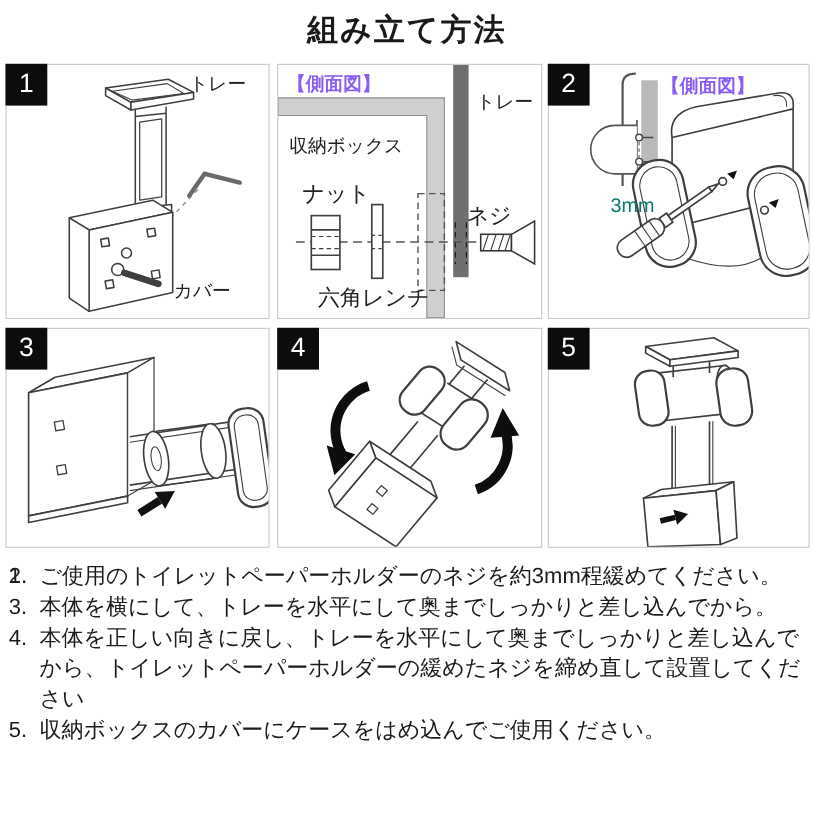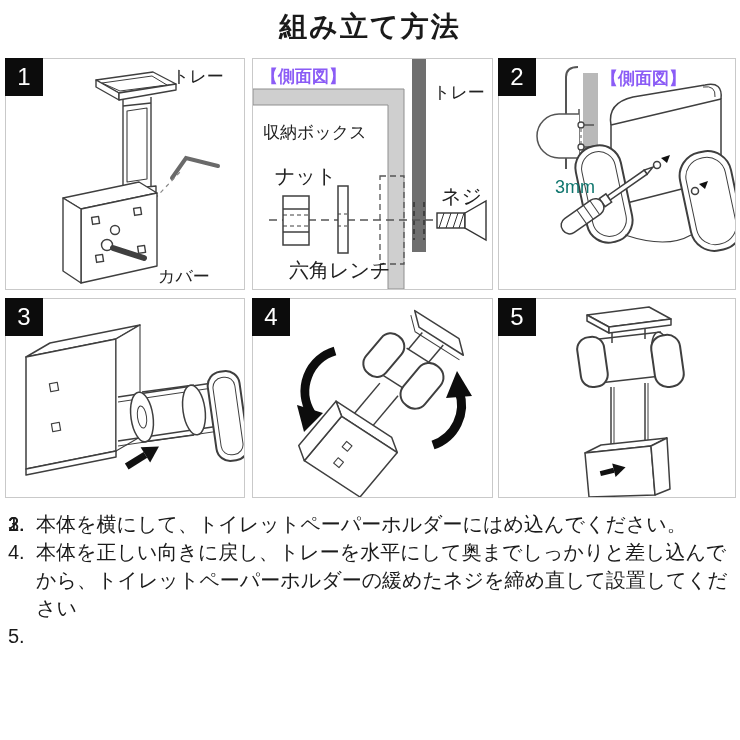--- a/index.html
+++ b/index.html
@@ -22,21 +22,21 @@
 </head>
 <body>
 
 <div class="page">
 
   <div class="title">組み立て方法</div>
 
   <div class="panel" style="left:5px;top:58px;width:240px;height:232px;">
     <div class="stepnum">1</div>
     <div class="lbl" style="left:166px;top:6px;">トレー</div>
-    <div class="lbl" style="left:152px;top:206px;">カバー</div>
+    <div class="lbl" style="left:152px;top:194px;">カバー</div>
     <svg width="238" height="230" viewBox="0 0 238 230">
       <g stroke="#3f3f3f" stroke-width="1.4" fill="#fff" stroke-linejoin="round">
         <polygon points="90,21 147,13 170,25 113,34"></polygon>
         <polygon points="90,21 113,34 113,41 90,28"></polygon>
         <polygon points="113,34 170,25 170,31 113,41"></polygon>
         <polygon points="96,24 146,17 161,26 114,32" fill="none" stroke-width="1"></polygon>
         <line x1="117" y1="41" x2="117" y2="131"></line>
         <line x1="145" y1="38" x2="145" y2="128"></line>
         <line x1="117" y1="47" x2="145" y2="44"></line>
         <polygon points="121,52 141,49 141,120 121,123" fill="none" stroke-width="1.1"></polygon>
@@ -60,21 +60,21 @@
       </g>
     </svg>
   </div>
 
   <div class="panel" style="left:252px;top:58px;width:241px;height:232px;">
     <div class="heading" style="left:8px;top:6px;">【側面図】</div>
     <div class="lbl" style="left:10px;top:52px;margin-top:10px;">収納ボックス</div>
     <div class="lbl small" style="left:22px;top:104px;">ナット</div>
     <div class="lbl small" style="left:36px;top:198px;">六角レンチ</div>
     <div class="lbl" style="left:180px;top:22px;">トレー</div>
-    <div class="lbl small" style="left:188px;top:124px;text-align:right;">ネジ</div>
+    <div class="lbl small" style="left:171px;top:124px;text-align:right;">ネジ</div>
     <svg width="239" height="230" viewBox="0 0 239 230">
       <path d="M0,30 H151 V230 H135 V46 H0 Z" fill="#cfcfcf" stroke="#8f8f8f" stroke-width="1"></path>
       <rect x="159" y="0" width="14" height="193" fill="#6f6f6f"></rect>
       <rect x="127" y="117" width="24" height="88" fill="none" stroke="#555" stroke-width="1.3" stroke-dasharray="6,4"></rect>
       <g stroke="#1d1d1d" stroke-width="1.1" stroke-dasharray="5,4">
         <line x1="161" y1="143" x2="161" y2="181"></line>
         <line x1="171" y1="143" x2="171" y2="181"></line>
       </g>
       <line x1="16" y1="161" x2="184" y2="161" stroke="#555" stroke-width="1.4" stroke-dasharray="8,5"></line>
       <g stroke="#3f3f3f" stroke-width="1.5" fill="#fff">
@@ -236,27 +236,29 @@
       </g>
     </svg>
   </div>
 
   <ol class="instructions">
     <li>
       <span class="inum">1.</span>
     </li>
     <li>
       <span class="inum">2.</span>
+      <span>ご使用のトイレットペーパーホルダーのネジを約3mm程緩めてください。</span>
     </li>
     <li>
       <span class="inum">3.</span>
-      <span>本体を横にして、トイレットペーパーホルダーにはめ込んでください。</span>
+      <span>本体を横にして、トレーを水平にして奥までしっかりと差し込んでから。</span>
     </li>
     <li>
       <span class="inum">4.</span>
       <span>本体を正しい向きに戻し、トレーを水平にして奥までしっかりと差し込んでから、トイレットペーパーホルダーの緩めたネジを締め直して設置してください</span>
     </li>
     <li>
       <span class="inum">5.</span>
+      <span>収納ボックスのカバーにケースをはめ込んでご使用ください。</span>
     </li>
   </ol>
 
 </div>
 
 </body></html>

